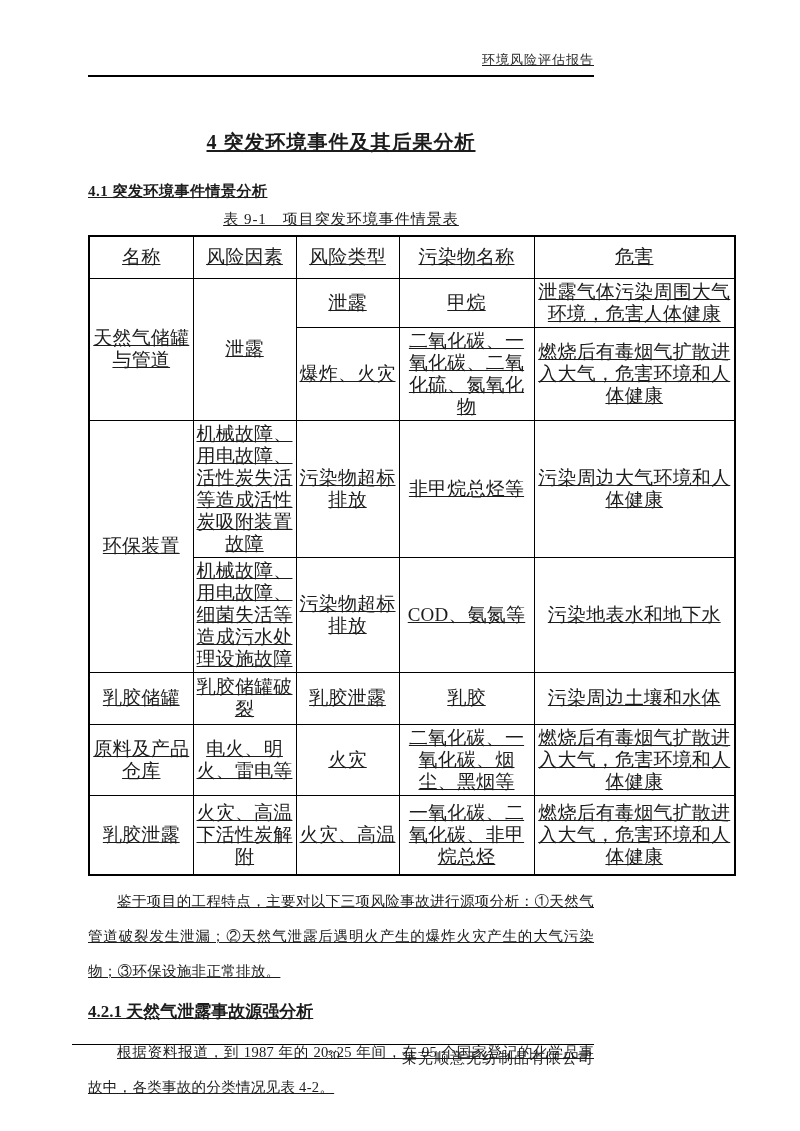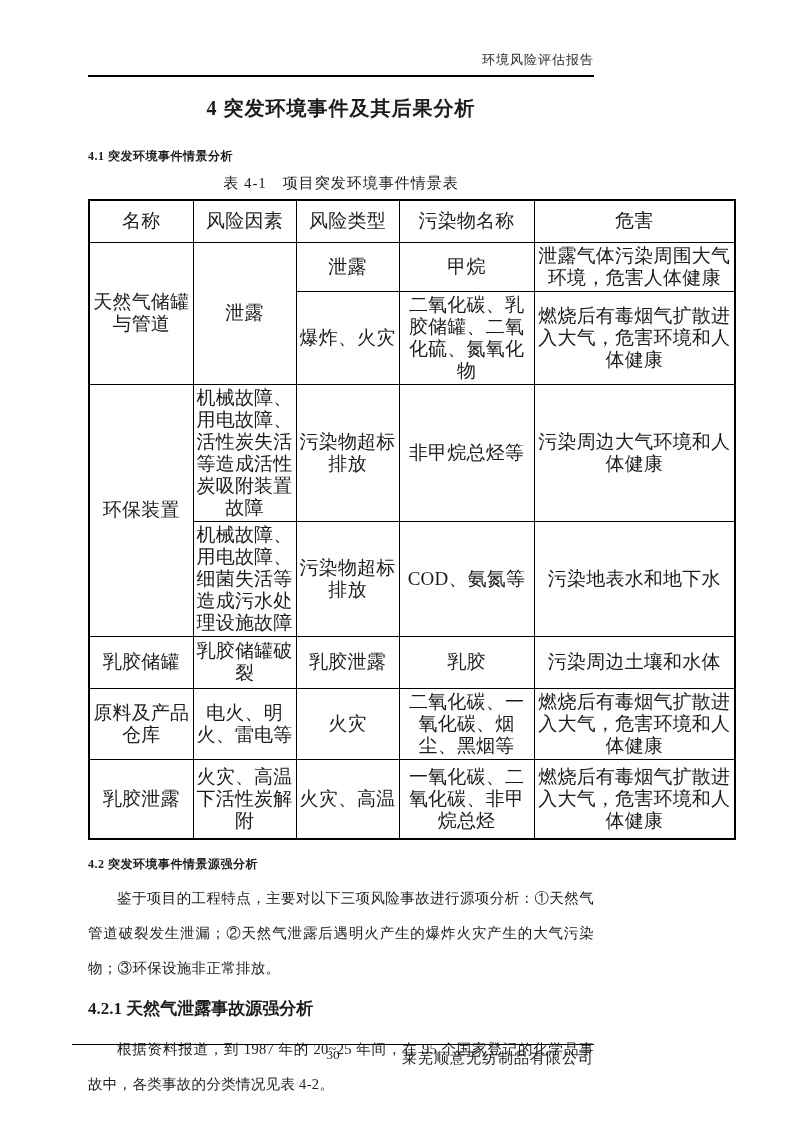--- a/index.html
+++ b/index.html
@@ -8,20 +8,21 @@
     width: 800px; height: 1131px;
     font-family: "Liberation Serif", "DejaVu Serif", serif;
     color: #1c1c1c;
     position: relative;
     overflow: hidden;
   }
   .page {
     position: relative;
     width: 682px; height: 1131px;
     background: #fff;
+    text-decoration: underline;
   }
   .content {
     padding: 0 88px;
   }
   
   .running-header {
     padding-top: 50px;
     margin: 0 88px 0 88px;
     border-bottom: 2px solid #000;
     text-align: right;
@@ -30,26 +31,26 @@
   .running-header span {
     font-size: 13px;
     letter-spacing: 1px;
     color: #2a2a2a;
   }
   
   .doc-title {
     text-align: center;
     font-size: 20px;
     font-weight: bold;
-    margin-top: 18px;
+    margin-top: 52px;
     letter-spacing: 1px;
   }
   
   .h2 {
-    font-size: 12px;
+    font-size: 15px;
     font-weight: bold;
     margin-top: 26px;
     letter-spacing: 0.5px;
   }
   .h2.after-table { margin-top: 16px; }
   
   .h3 {
     font-size: 17px;
     font-weight: bold;
     margin-top: 8px;
@@ -134,21 +135,21 @@
     <span>环境风险评估报告</span>
   </div>
 
   <div class="content">
 
     <div class="doc-title">4 突发环境事件及其后果分析</div>
 
     <div class="h2">4.1 突发环境事件情景分析</div>
 
 
-    <div class="table-caption">表 4-1　项目突发环境事件情景表</div>
+    <div class="table-caption">表 9-1　项目突发环境事件情景表</div>
 
     <table class="scene-table">
       <colgroup>
         <col class="c1">
           <col class="c2">
           <col class="c3">
           <col class="c4">
           <col class="c5">
       </colgroup>
       <tbody>
@@ -161,21 +162,21 @@
         </tr>
         <tr class="r1a">
           <td rowspan="2">天然气储罐与管道</td>
           <td rowspan="2">泄露</td>
           <td>泄露</td>
           <td>甲烷</td>
           <td>泄露气体污染周围大气环境，危害人体健康</td>
         </tr>
         <tr class="r1b">
           <td>爆炸、火灾</td>
-          <td>二氧化碳、乳胶储罐、二氧化硫、氮氧化物</td>
+          <td>二氧化碳、一氧化碳、二氧化硫、氮氧化物</td>
           <td>燃烧后有毒烟气扩散进入大气，危害环境和人体健康</td>
         </tr>
         <tr class="r2a">
           <td rowspan="2">环保装置</td>
           <td>机械故障、用电故障、活性炭失活等造成活性炭吸附装置故障</td>
           <td>污染物超标排放</td>
           <td>非甲烷总烃等</td>
           <td>污染周边大气环境和人体健康</td>
         </tr>
         <tr class="r2b">
@@ -201,21 +202,20 @@
         <tr class="r5">
           <td>乳胶泄露</td>
           <td>火灾、高温下活性炭解附</td>
           <td>火灾、高温</td>
           <td>一氧化碳、二氧化碳、非甲烷总烃</td>
           <td>燃烧后有毒烟气扩散进入大气，危害环境和人体健康</td>
         </tr>
       </tbody>
     </table>
 
-    <div class="h2 after-table">4.2 突发环境事件情景源强分析</div>
 
     <p class="para">鉴于项目的工程特点，主要对以下三项风险事故进行源项分析：①天然气管道破裂发生泄漏；②天然气泄露后遇明火产生的爆炸火灾产生的大气污染物；③环保设施非正常排放。</p>
 
     <div class="h3">4.2.1 天然气泄露事故源强分析</div>
 
 
     <p class="para">根据资料报道，到 1987 年的 20~25 年间，在 95 个国家登记的化学品事故中，各类事故的分类情况见表 4-2。</p>
 
   </div>
 

